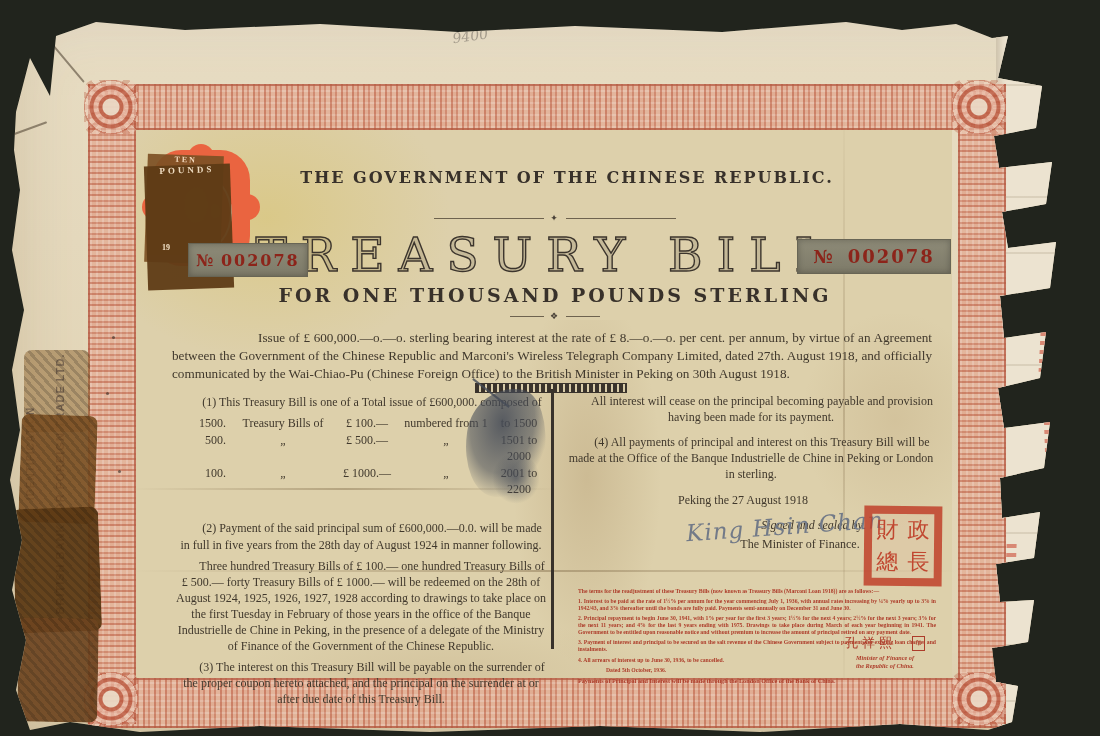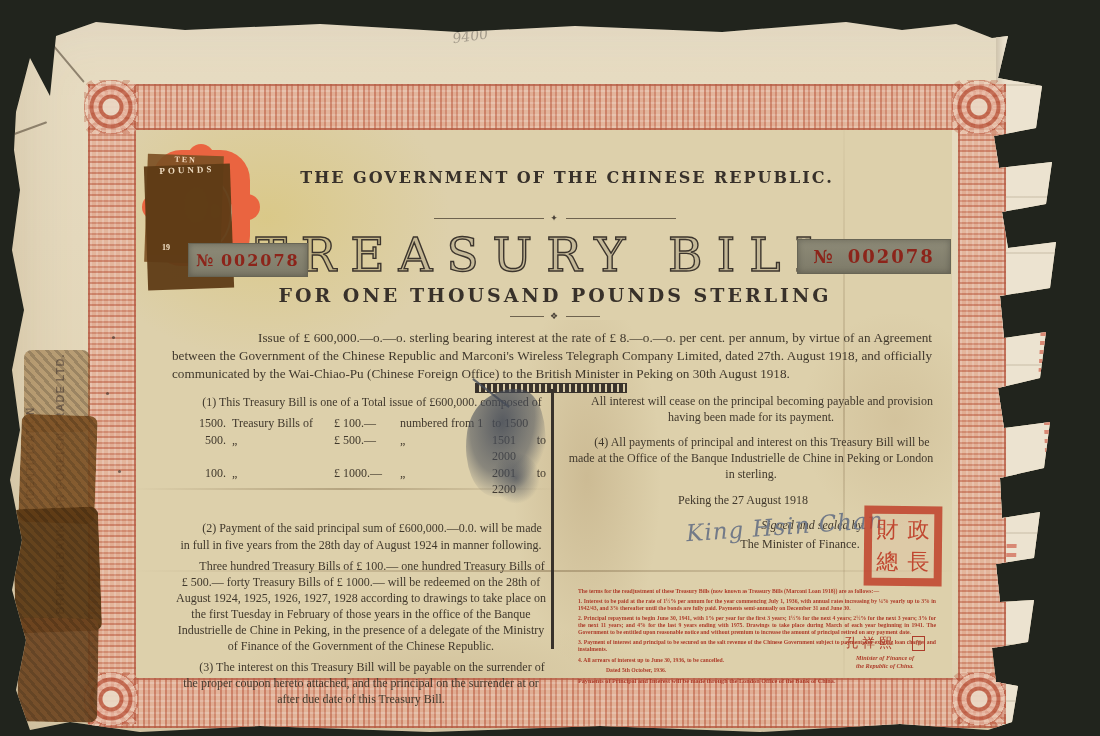--- a/index.html
+++ b/index.html
@@ -92,21 +92,21 @@
   .tbar{left:475px;top:383px;width:152px;height:8px;
     background:repeating-linear-gradient(90deg,#3a332c 0 4px,#d9cca9 4px 6px);
     border-top:1.5px solid #3a332c;border-bottom:1.5px solid #3a332c;}
   .tstem{left:551px;top:389px;width:3px;height:260px;background:#38322b;}
   .col{font-size:12px;line-height:1.34;color:#40382c;text-align:justify;}
   .col p{margin:0 0 5px;text-align:center;}
   .col .ind{text-indent:22px;}
   .lcol{left:176px;top:394px;width:370px;}
   .rcol{left:566px;top:393px;width:370px;}
   .trow{display:grid;grid-template-columns:56px 102px 66px 92px 54px;margin:1px 0;}
-  .trow span{}
+  .trow span{text-align:center;}
   .trow span:first-child{text-align:right;padding-right:6px;}
   .dateline{text-align:right;padding-right:16px;margin-top:10px !important;}
   .signed1{margin:9px 0 2px 122px !important;text-align:left;font-style:italic;}
   .signed2{margin:0 0 0 98px !important;text-align:left;}
   .signature{left:686px;top:512px;width:240px;font-family:"DejaVu Serif",serif;font-style:italic;
     font-size:23px;letter-spacing:1px;color:#727a88;transform:rotate(-4deg);}
   
   .seal{left:864px;top:506px;width:62px;height:64px;border:8px solid rgba(190,60,38,.82);
     background:rgba(230,160,140,.10);display:grid;grid-template-columns:1fr 1fr;place-items:center;
     color:rgba(190,60,38,.92);font-size:22px;line-height:1;transform:rotate(.6deg);

